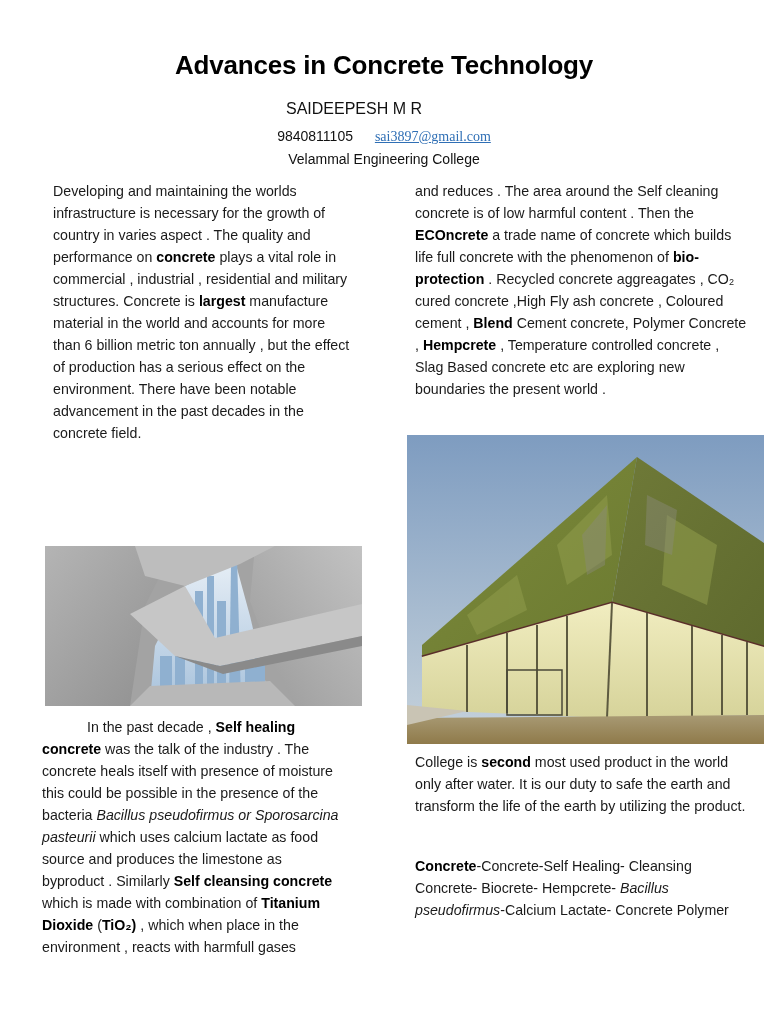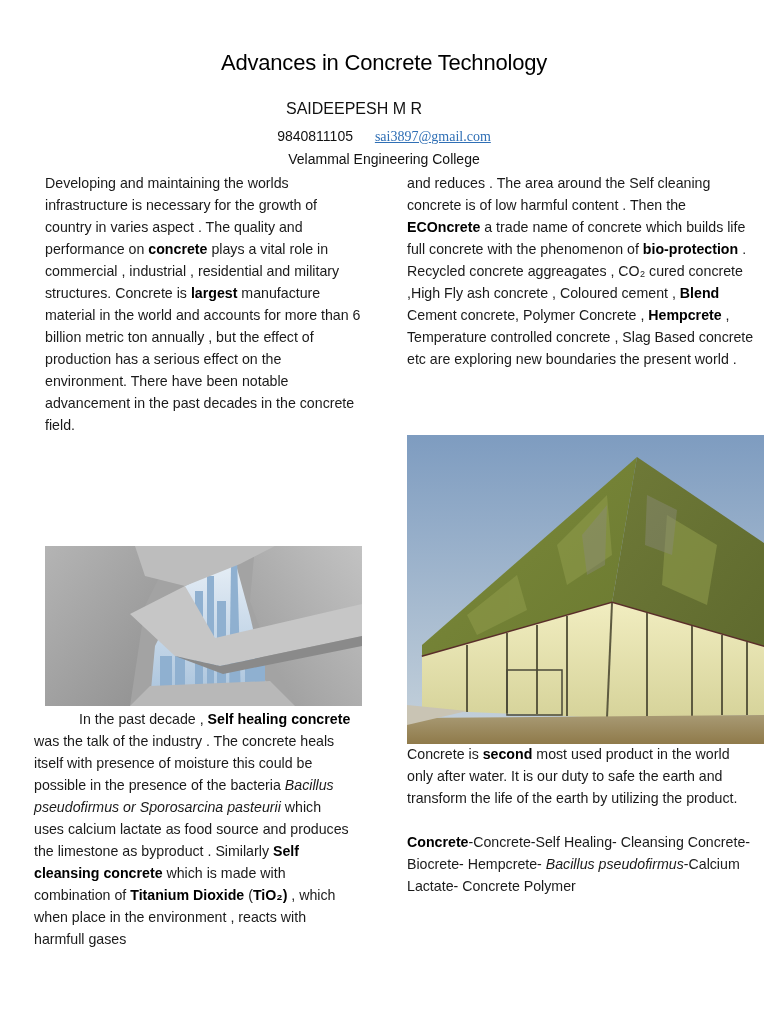--- a/index.html
+++ b/index.html
@@ -1,38 +1,38 @@
 <!DOCTYPE html>
 <html><head>
 <meta charset="utf-8">
 <style>
   * { margin: 0; padding: 0; box-sizing: border-box; }
   html, body { width: 768px; height: 1024px; background: #ffffff; overflow: hidden; }
   body { position: relative; font-family: "Liberation Sans", "DejaVu Sans", sans-serif; color: #1a1a1a; }
 
   .title {
     position: absolute; left: 0; top: 50px; width: 768px; text-align: center;
-    font-size: 22px; font-weight: normal; color: #000; letter-spacing: -0.2px;
+    font-size: 26px; font-weight: bold; color: #000; letter-spacing: -0.2px;
   }
   .author {
     position: absolute; left: 0; top: 100px; width: 708px; text-align: center;
     font-size: 16px; color: #111;
   }
   .contact {
     position: absolute; left: 0; top: 128px; width: 768px; text-align: center;
     font-size: 14px; color: #111;
   }
   .contact .email { color: #2f6fb5; text-decoration: underline; margin-left: 18px; font-family: Liberation Serif, serif; }
   .college {
     position: absolute; left: 0; top: 151px; width: 768px; text-align: center;
     font-size: 14px; color: #111;
   }
 
   .col { position: absolute; font-size: 14.2px; line-height: 22px; color: #1a1a1a; }
-  .col p { margin: 0; }
+  .col p { margin: 8px; }
   .indent { text-indent: 45px; }
   .col b { font-weight: bold; color: #000; }
   .col i { font-style: italic; }
 
   #col-left-top { left: 45px; top: 172px; width: 318px; }
   #col-left-bottom { left: 34px; top: 708px; width: 318px; }
   #col-right-top { left: 407px; top: 172px; width: 352px; }
   #col-right-bottom { left: 407px; top: 743px; width: 352px; }
   .gap { height: 22px; }
 
@@ -173,16 +173,16 @@
     </g>
 
     <rect x="100" y="235" width="55" height="45" fill="none" stroke="#4a4838" stroke-width="1.5"></rect>
 
     <polygon points="0,283 357,280 357,309 0,309" fill="url(#ground)"></polygon>
     <polygon points="0,270 60,276 0,290" fill="#c9c4b4"></polygon>
   </svg>
 </div>
 
 <div class="col" id="col-right-bottom">
-  <p><span>Concrete is </span><b>second</b><span> most used product in the world only after water. It is our duty to safe the earth and transform the life of the earth by utilizing the product.</span></p>
+  <p><span>College is </span><b>second</b><span> most used product in the world only after water. It is our duty to safe the earth and transform the life of the earth by utilizing the product.</span></p>
   <div class="gap"></div>
   <p><b>Concrete</b><span>-Concrete-Self Healing- Cleansing Concrete- Biocrete- Hempcrete- </span><i>Bacillus pseudofirmus</i><span>-Calcium Lactate- Concrete Polymer</span></p>
 </div>
 
 </body></html>

